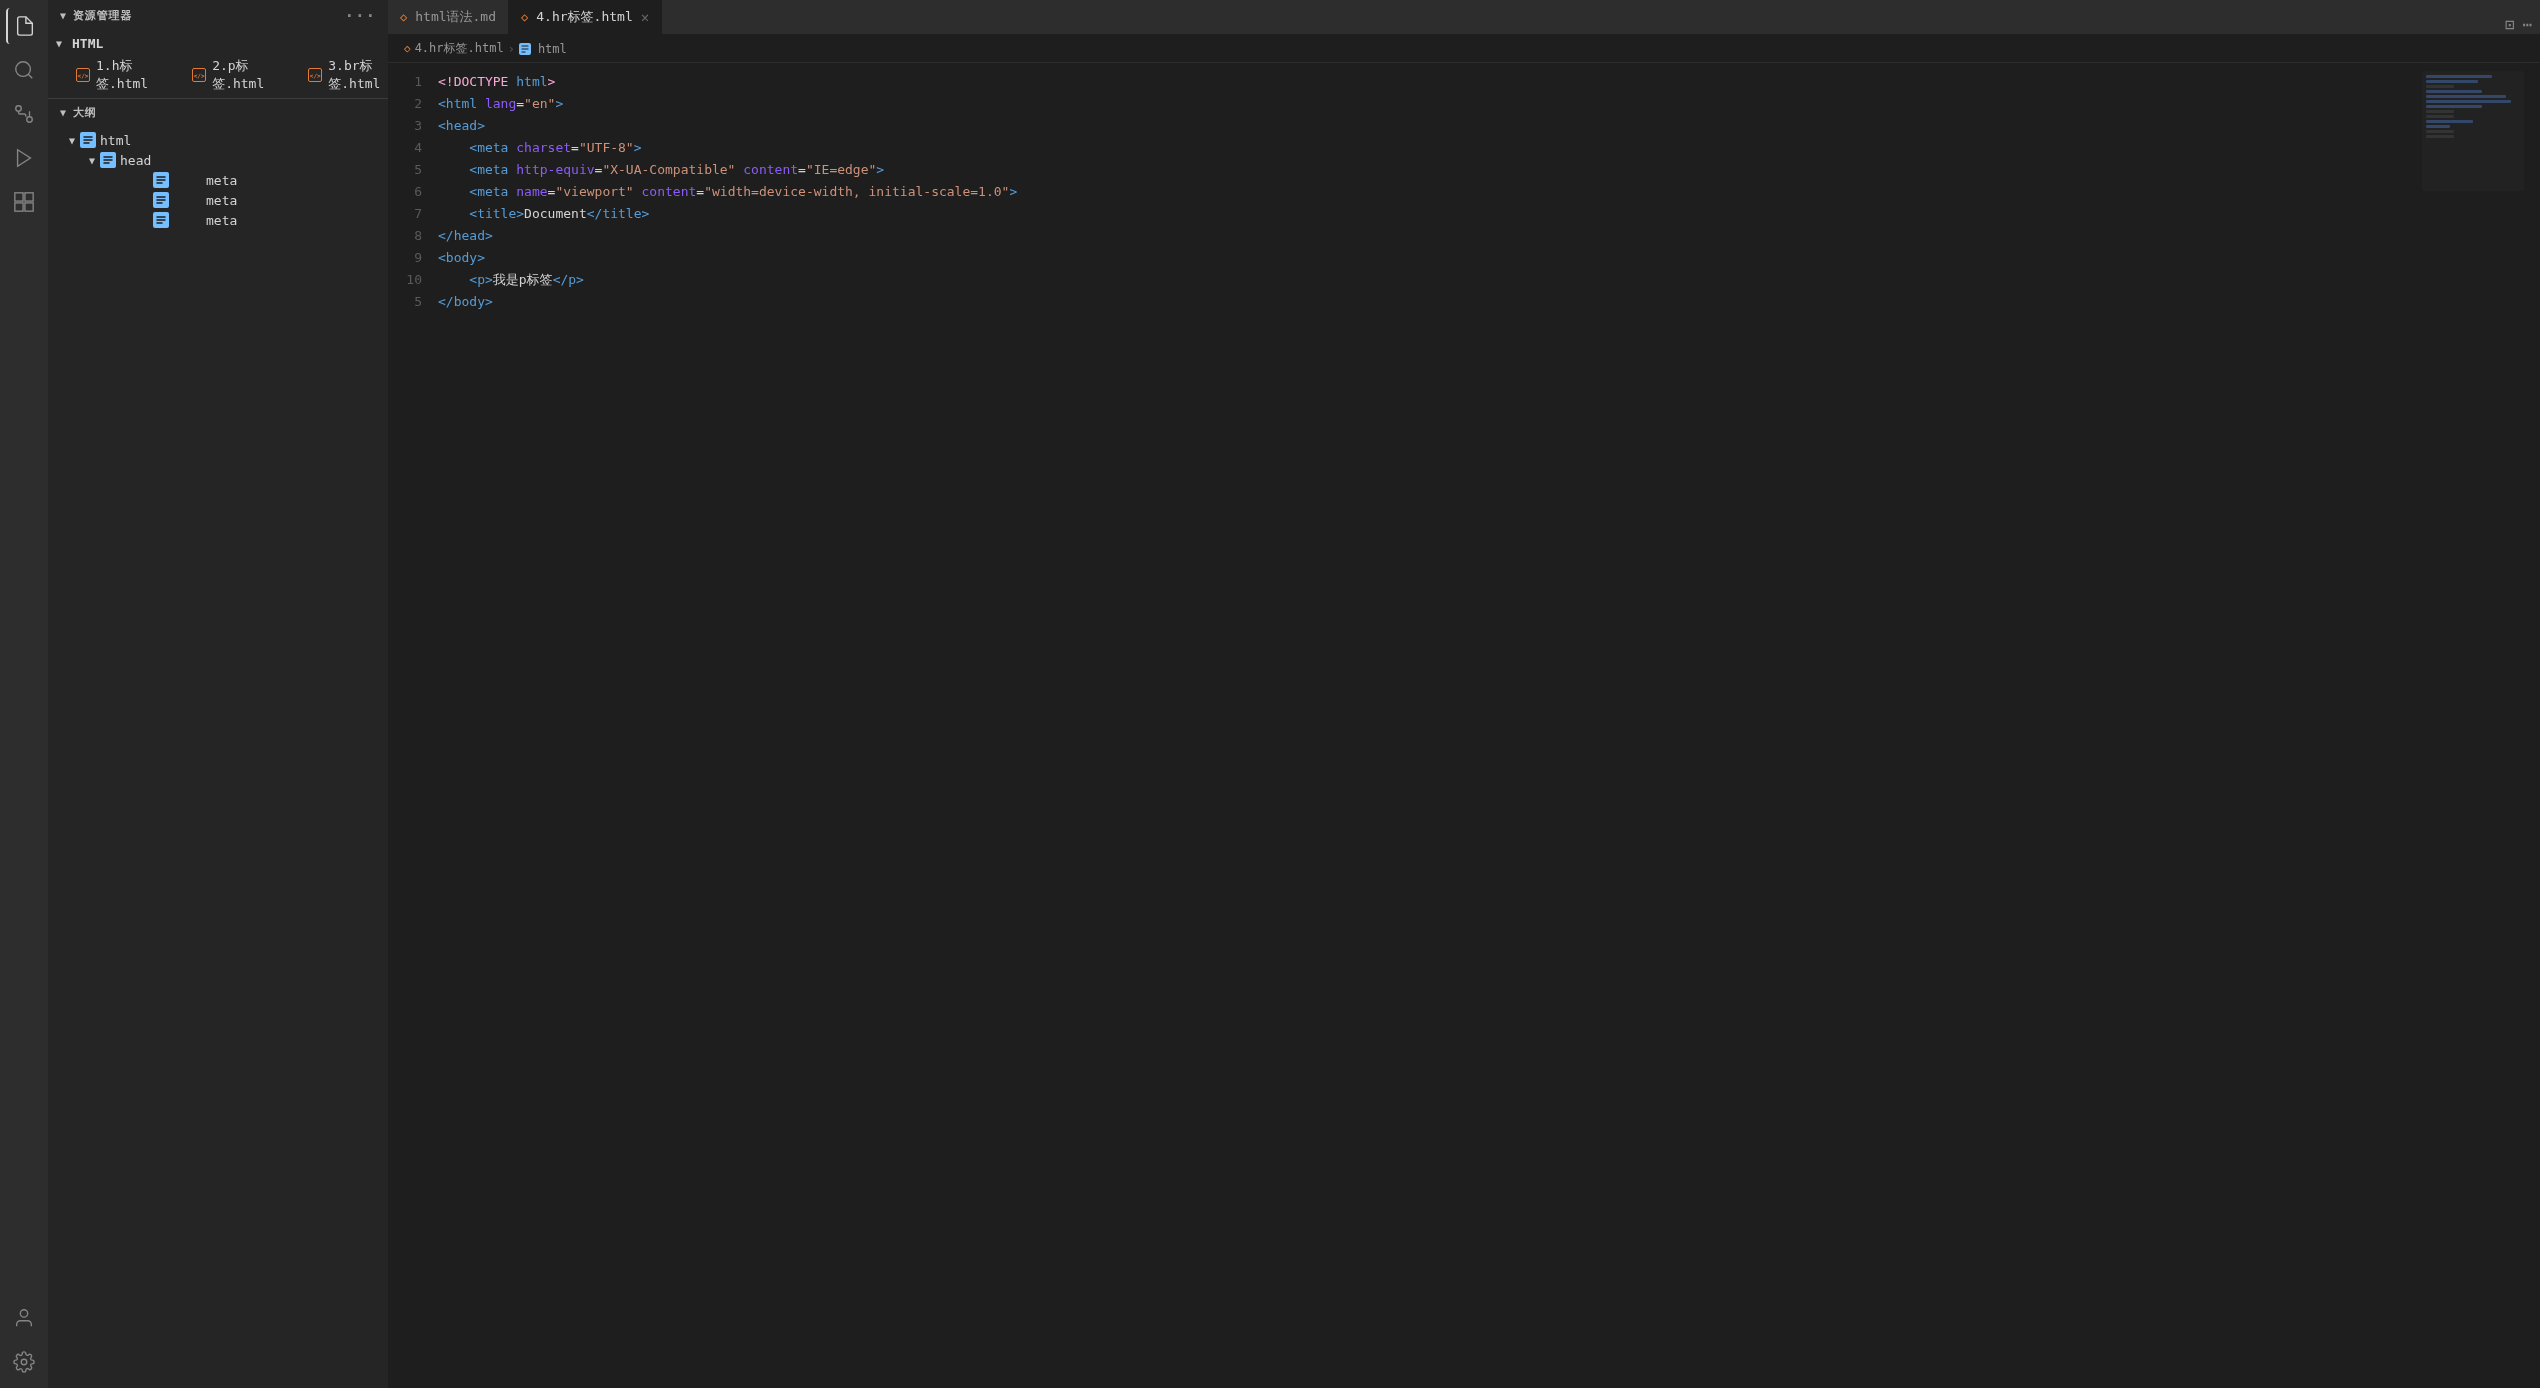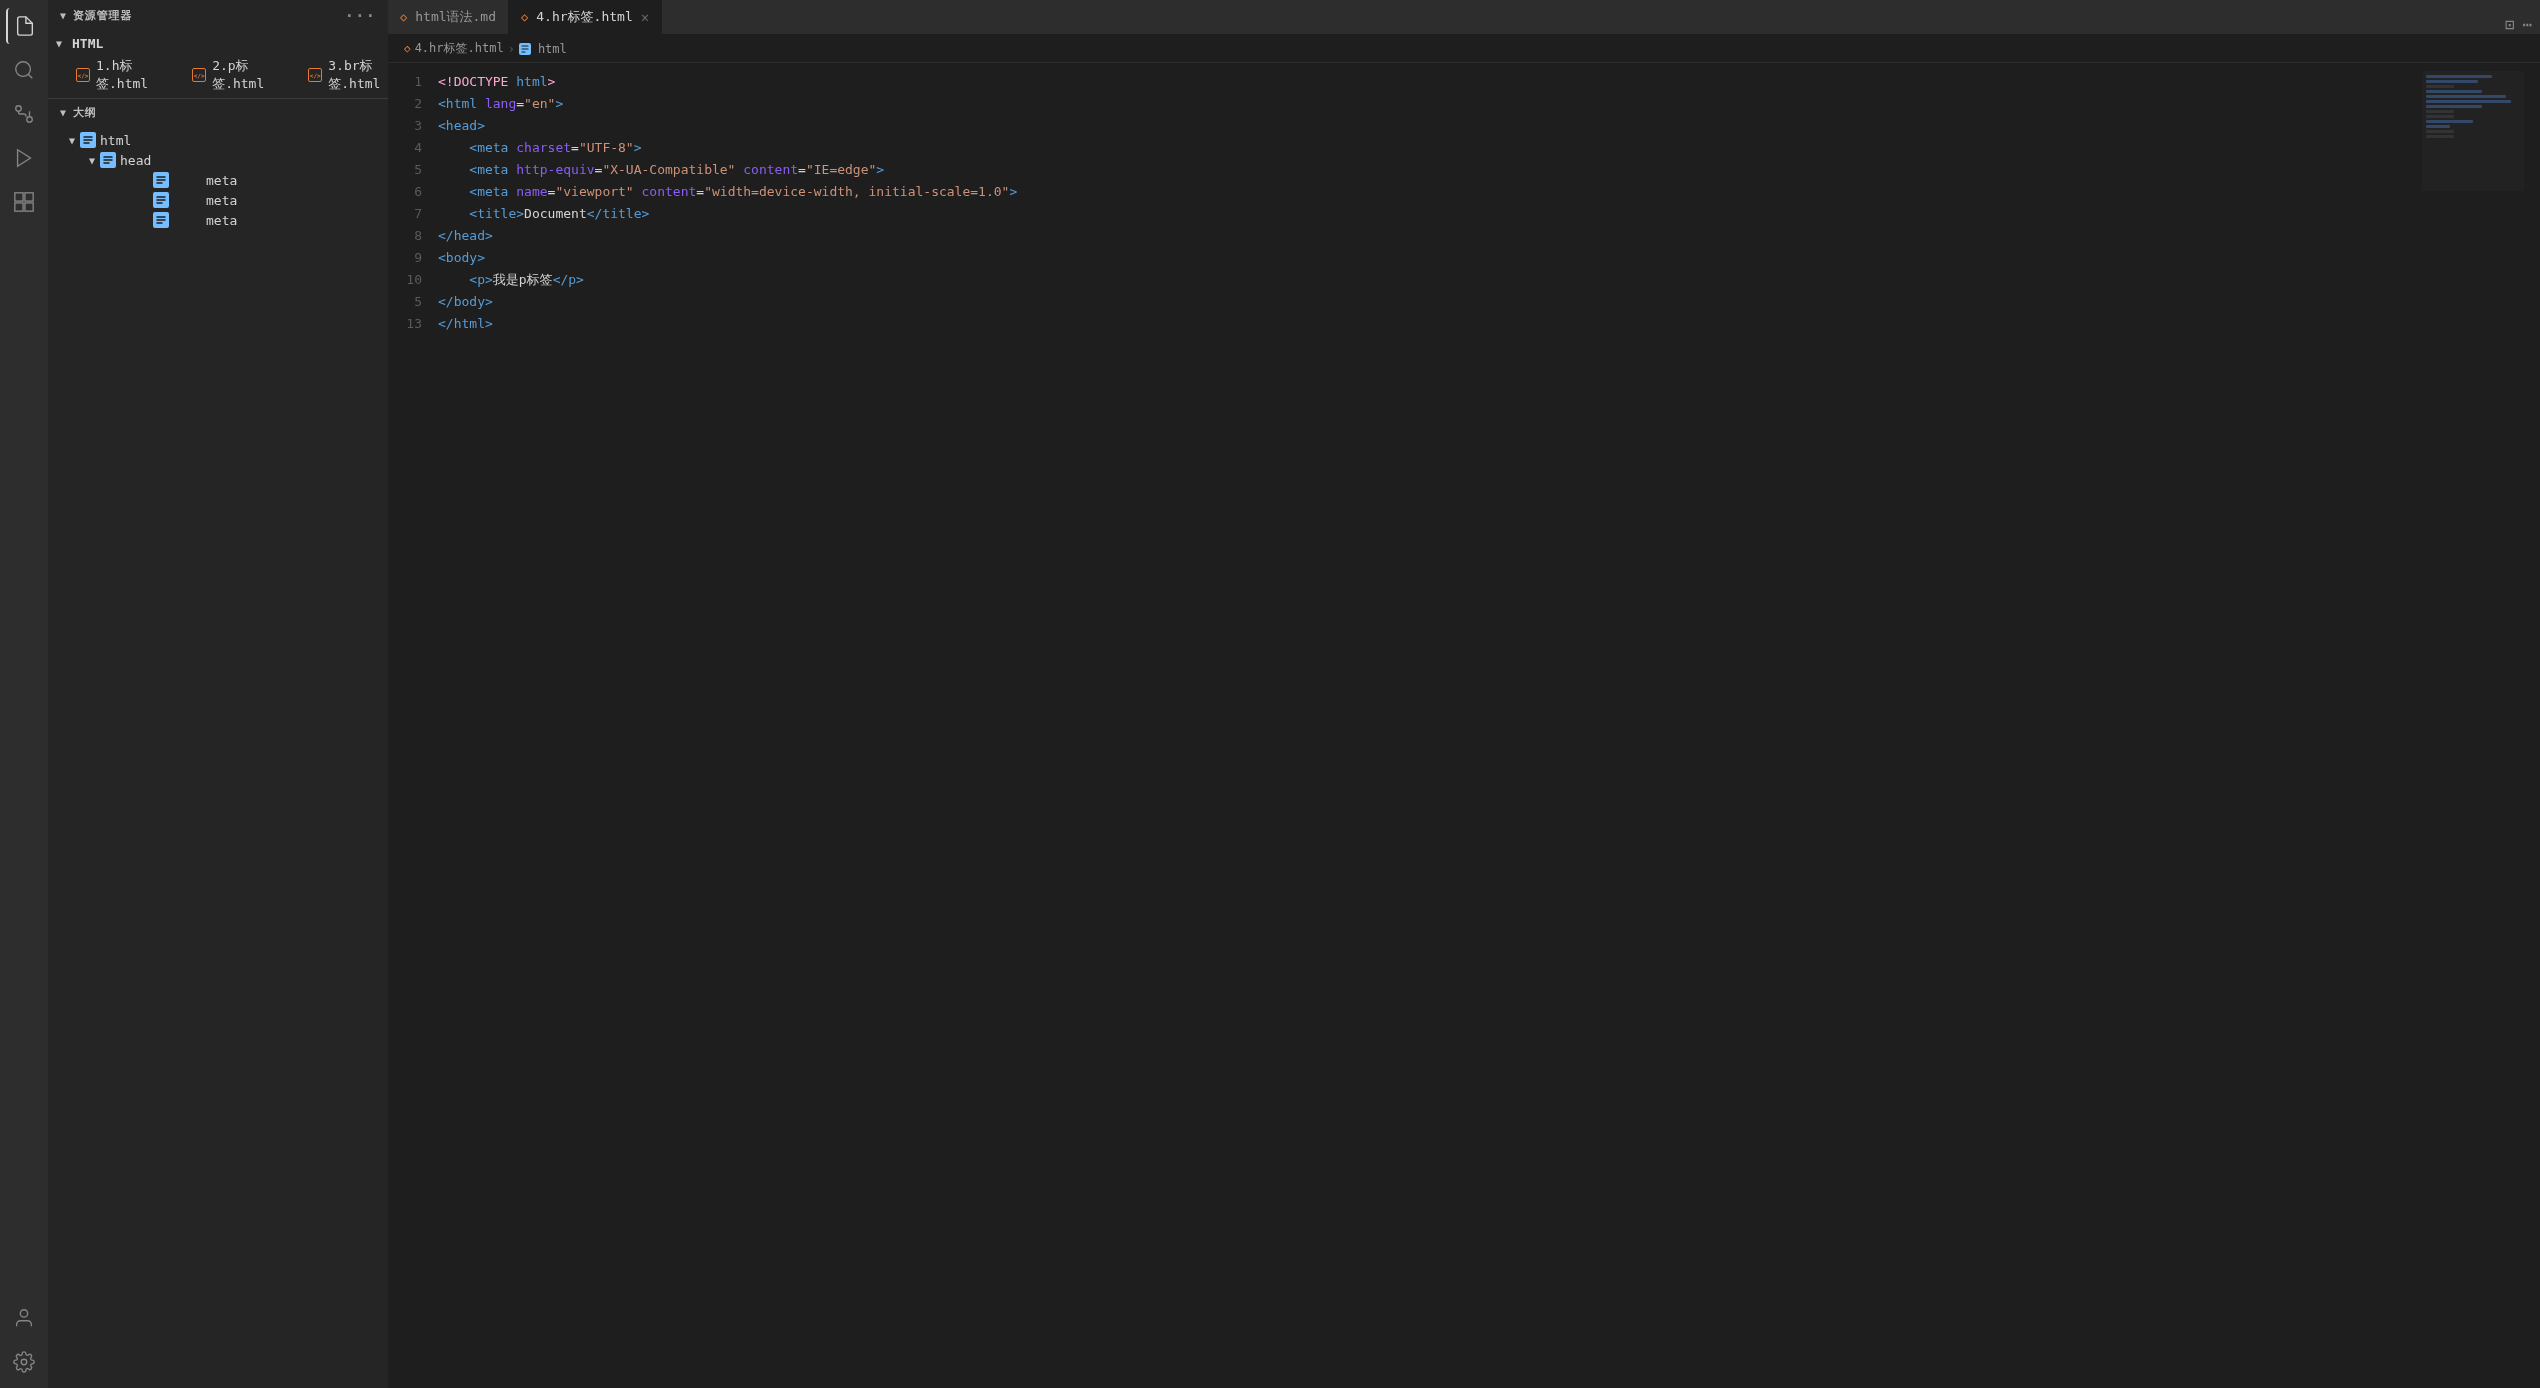--- a/index.html
+++ b/index.html
@@ -547,24 +547,20 @@
         <span class="line-number">9</span>
         <span class="line-content"><span class="c-tag">&lt;body&gt;</span></span>
       </div>
       <div class="code-line">
         <span class="line-number">10</span>
         <span class="line-content">    <span class="c-tag">&lt;p&gt;</span><span class="c-text">我是p标签</span><span class="c-tag">&lt;/p&gt;</span></span>
       </div>
       <div class="code-line">
         <span class="line-number">5</span>
         <span class="line-content"><span class="c-tag">&lt;/body&gt;</span></span>
-      </div>
-      <div class="code-line">
-        <span class="line-number">13</span>
-        <span class="line-content"><span class="c-tag">&lt;/html&gt;</span></span>
       </div>
     </div>
 
     <div class="minimap">
       <div class="minimap-content">
         <div class="mini-line" style="width:70%; background:#3c5a8a;"></div>
         <div class="mini-line" style="width:55%; background:#3c5a8a;"></div>
         <div class="mini-line" style="width:30%;"></div>
         <div class="mini-line" style="width:60%; background:#3c5a8a;"></div>
         <div class="mini-line" style="width:85%; background:#3c5a8a;"></div>

